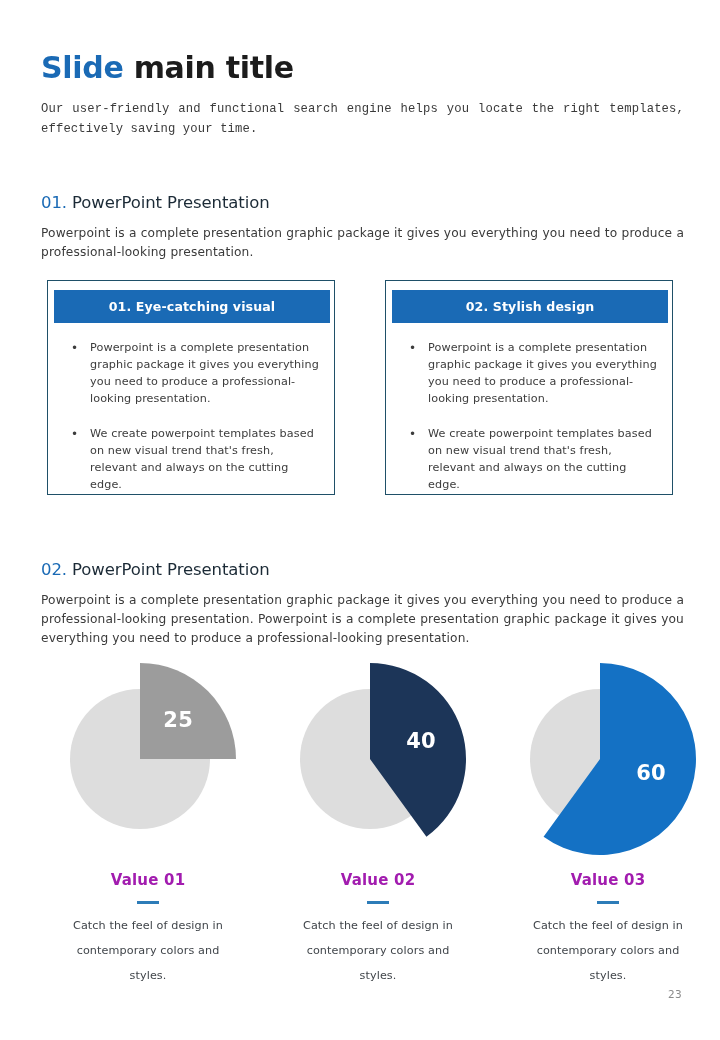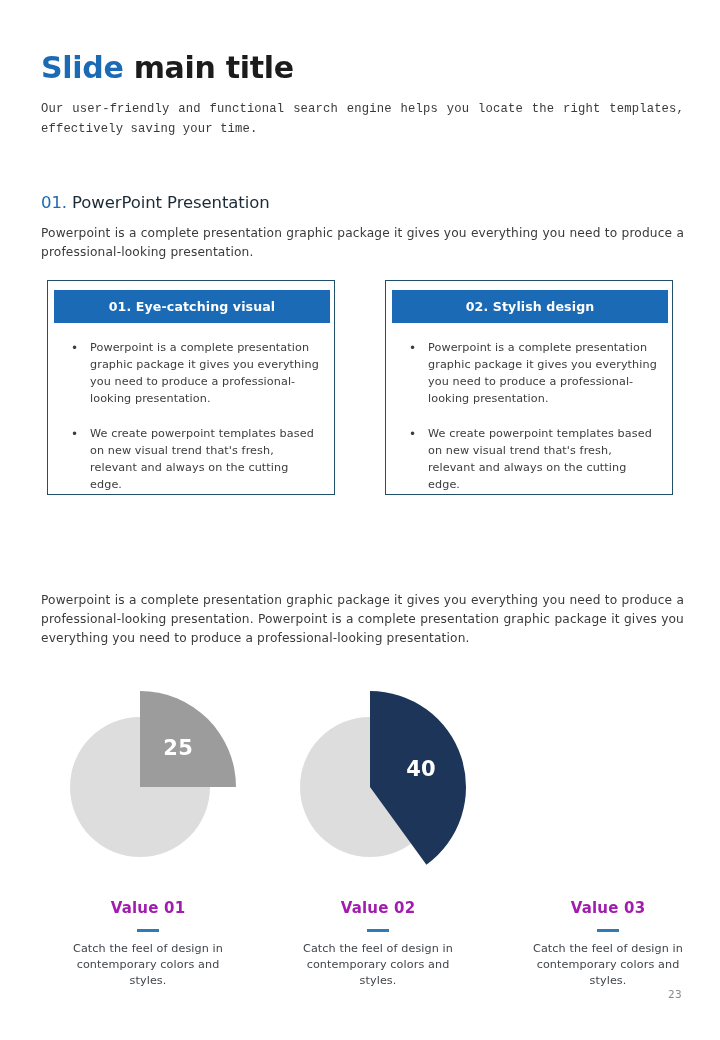--- a/index.html
+++ b/index.html
@@ -126,21 +126,21 @@
     top: 1px;
     font-size: 12px;
     line-height: 17px;
     color: #3c3c3c;
   }
 
   
   .pies {
     position: absolute;
     left: 41px;
-    top: 687px;
+    top: 659px;
     width: 643px;
     height: 320px;
   }
   .pie-col {
     position: absolute;
     top: 0;
     width: 214px;
     height: 320px;
   }
   #pie-col-0 { left: 0px; }
@@ -187,21 +187,21 @@
     height: 3px;
     background: #2d7cb8;
   }
   .pie-desc {
     position: absolute;
     top: 254px;
     left: 17px;
     width: 180px;
     text-align: center;
     font-size: 11.2px;
-    line-height: 16px;
+    line-height: 25px;
     color: #40454a;
     letter-spacing: 0.1px;
   }
 
   
   .page-num {
     position: absolute;
     right: 38px;
     top: 988px;
     font-size: 10.5px;
@@ -245,20 +245,23 @@
         <span class="dot">•</span>
         <span>Powerpoint is a complete presentation graphic package it gives you everything you need to produce a professional-looking presentation.</span>
       </div>
       <div class="card-li">
         <span class="dot">•</span>
         <span>We create powerpoint templates based on new visual trend that's fresh, relevant and always on the cutting edge.</span>
       </div>
     </div>
   </div>
 
+  <div class="sect-head" id="sect2-head">
+    <span class="num">02.</span><span class="txt"> PowerPoint Presentation</span>
+  </div>
   <div class="sect-body" id="sect2-body">Powerpoint is a complete presentation graphic package it gives you everything you need to produce a professional-looking presentation. Powerpoint is a complete presentation graphic package it gives you everything you need to produce a professional-looking presentation.</div>
 
   <div class="pies">
 
     <div class="pie-col" id="pie-col-0">
       <div class="pie-wrap">
         <svg class="pie-svg" id="svg-0" viewBox="0 0 200 200">
             <circle cx="92" cy="100" r="70" fill="#dddddd"></circle>
             <path d="M 92 100 L 92.00 4.00 A 96 96 0 0 1 188.00 100.00 Z" fill="#9c9c9c"></path>
           </svg>
@@ -276,20 +279,27 @@
             <path d="M 92 100 L 92.00 4.00 A 96 96 0 0 1 148.43 177.67 Z" fill="#1c3558"></path>
           </svg>
         <span class="pie-val" id="val-1" style="left: 128.216px; top: 69.6839px;">40</span>
       </div>
       <div class="pie-title">Value 02</div>
       <div class="pie-rule"></div>
       <div class="pie-desc">Catch the feel of design in contemporary colors and styles.</div>
     </div>
 
     <div class="pie-col" id="pie-col-2">
+      <div class="pie-wrap">
+        <svg class="pie-svg" id="svg-2" viewBox="0 0 200 200">
+            <circle cx="92" cy="100" r="70" fill="#dddddd"></circle>
+            <path d="M 92 100 L 92.00 4.00 A 96 96 0 1 1 35.57 177.67 Z" fill="#1471c4"></path>
+          </svg>
+        <span class="pie-val" id="val-2" style="left: 128.216px; top: 102.316px;">60</span>
+      </div>
       <div class="pie-title">Value 03</div>
       <div class="pie-rule"></div>
       <div class="pie-desc">Catch the feel of design in contemporary colors and styles.</div>
     </div>
 
   </div>
 
   <div class="page-num">23</div>
 
 </div>

